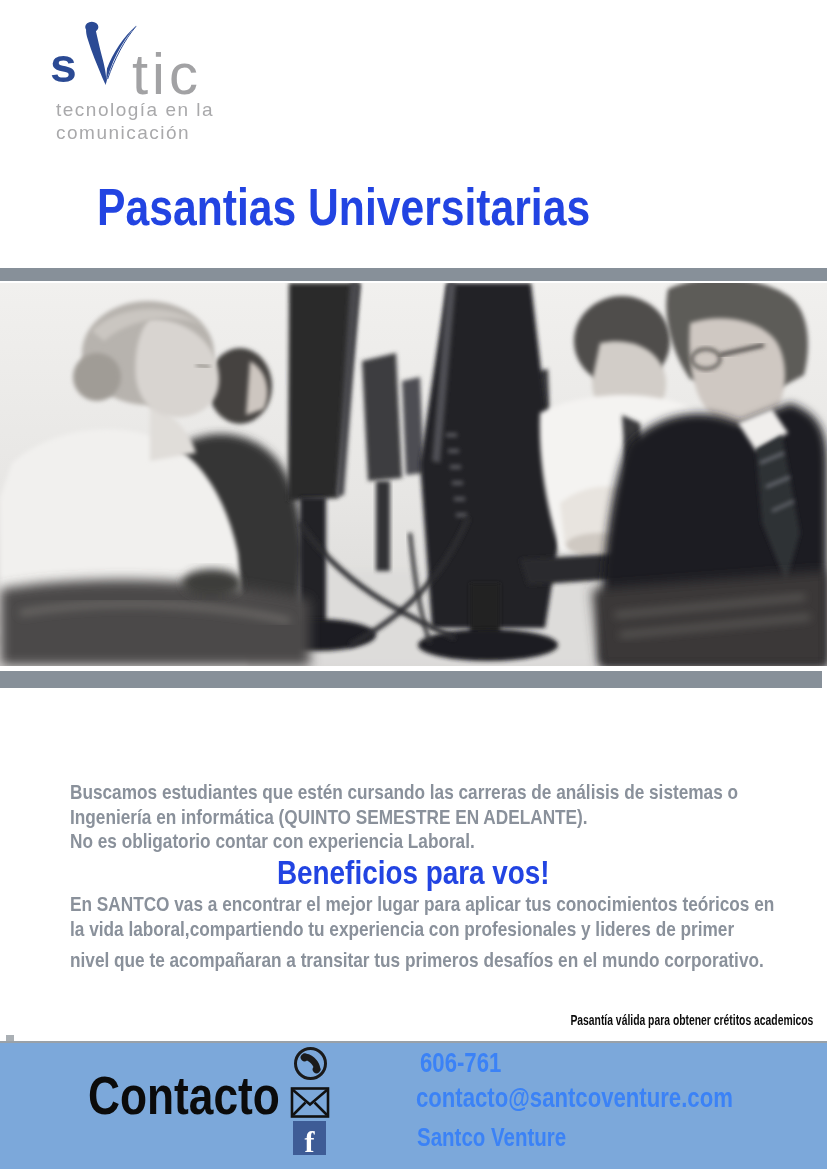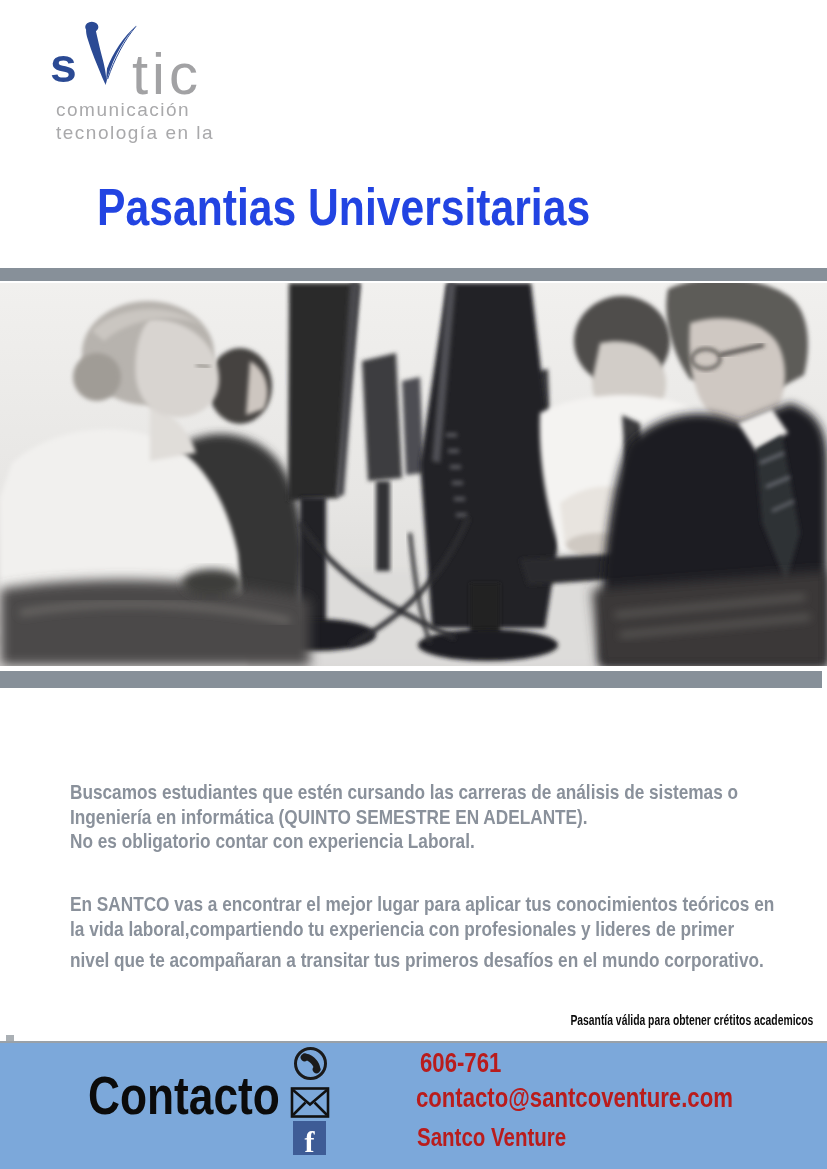--- a/index.html
+++ b/index.html
@@ -54,21 +54,21 @@
   .contact-bar{position:absolute;left:0;top:1043px;width:827px;height:126px;background:#7ca8da;}
   .contact-label{position:absolute;left:88px;top:1070px;font-size:54px;line-height:50px;
                  font-weight:bold;color:#0b0b0b;}
   .c-icon{position:absolute;}
   .icon-phone{left:292px;top:1045px;width:37px;height:37px;}
   .icon-mail{left:290px;top:1086px;width:40px;height:33px;}
   .icon-fb{left:293px;top:1121px;width:33px;height:34px;background:#3e5c96;
            display:flex;align-items:flex-end;justify-content:center;}
   .icon-fb span{color:#fff;font-family:"Liberation Serif",serif;font-weight:bold;
                 font-size:30px;line-height:30px;margin-bottom:-2px;}
-  .c-val{position:absolute;color:#b91c1c;font-weight:bold;}
+  .c-val{position:absolute;color:#3b82f6;font-weight:bold;}
   .v-phone{left:420px;top:1048px;font-size:27px;line-height:30px;}
   .v-email{left:416px;top:1083px;font-size:27px;line-height:30px;}
   .v-fb{left:417px;top:1122px;font-size:25px;line-height:30px;}
 </style>
 </head>
 <body>
 
 <div class="page">
 
   <div class="logo-svtic">
@@ -76,22 +76,22 @@
     <svg class="svtic-check" viewBox="0 0 100 100" aria-hidden="true">
       <g fill="#2b4a94">
         <ellipse cx="30" cy="9" rx="10" ry="8"></ellipse>
         <path d="M28,2 C20,6 20,16 24,28 C30,48 38,66 46,86 L51,97 C53,88 51,76 47,60 C42,40 36,16 34,3 Z"></path>
         <path d="M51,97 C58,66 74,32 98,6 C78,24 62,48 53,72 Z"></path>
       </g>
       <path d="M54,88 C64,58 80,28 97,8" fill="none" stroke="#2b4a94" stroke-width="1.5"></path>
     </svg>
     <span class="svtic-tic">tic</span>
     <div class="svtic-tag">
+      <div>tecnología en la</div>
       <div>comunicación</div>
-      <div>tecnología en la</div>
     </div>
   </div>
 
 
   <div class="title-wrap">
     <span class="t condC">Pasantias Universitarias</span>
   </div>
 
   <div class="bar bar-top"></div>
 
@@ -192,20 +192,21 @@
   </div>
 
   <div class="bar bar-bottom"></div>
 
   <div class="body-lines req-lines">
     <div><span class="condL">Buscamos estudiantes que estén cursando las carreras de análisis de sistemas o</span></div>
     <div><span class="condL">Ingeniería en informática (QUINTO SEMESTRE EN ADELANTE).</span></div>
     <div><span class="condL">No es obligatorio contar con experiencia Laboral.</span></div>
   </div>
 
+  <h2 class="h-ben"><span class="condC">Beneficios para vos!</span></h2>
   <div class="body-lines ben-lines">
     <div><span class="condL">En SANTCO vas a encontrar el mejor lugar para aplicar tus conocimientos teóricos en</span></div>
     <div><span class="condL">la vida laboral,compartiendo tu experiencia con profesionales y lideres de primer</span></div>
     <div class="gap"><span class="condL">nivel que te acompañaran a transitar tus primeros desafíos en el mundo corporativo.</span></div>
   </div>
 
   <div class="note"><span class="condR">Pasantía válida para obtener crétitos academicos</span></div>
 
   <div class="corner-mark"></div>
   <div class="bar-line"></div>

